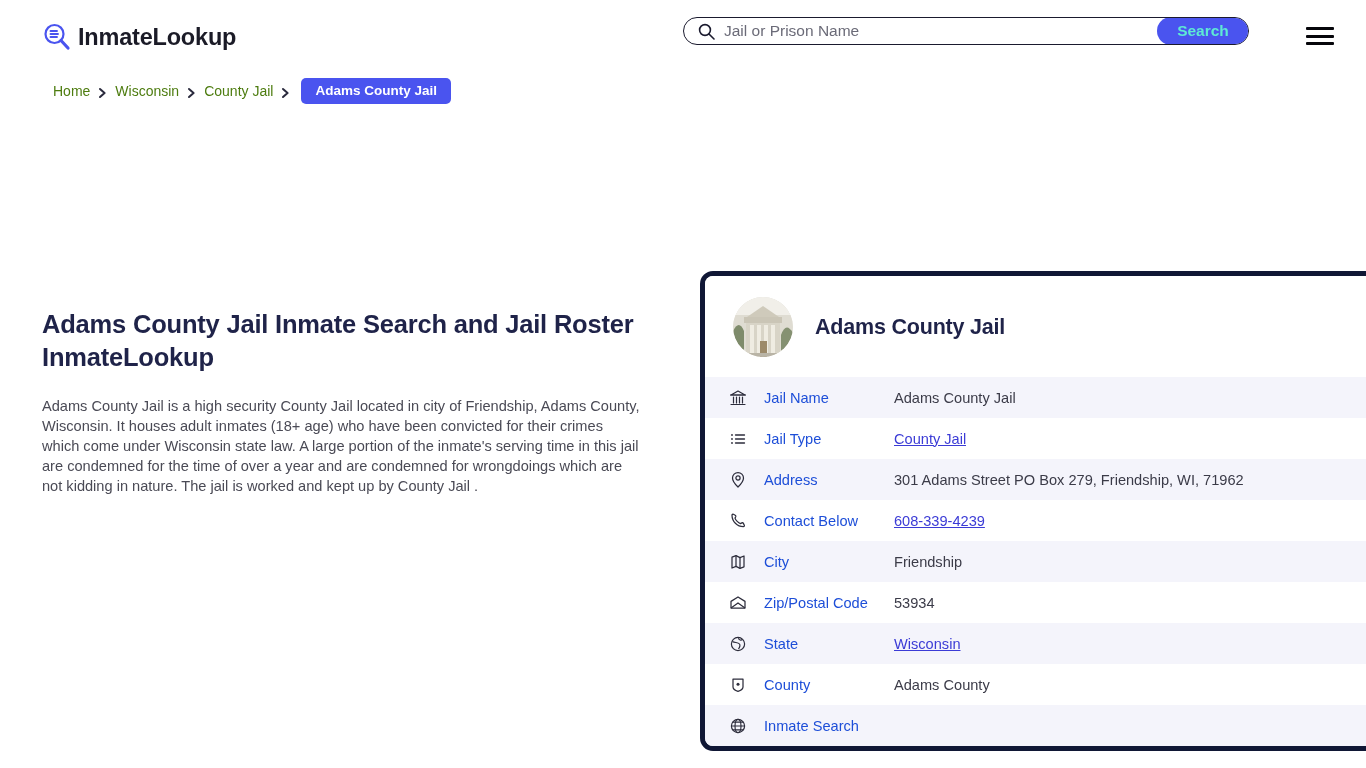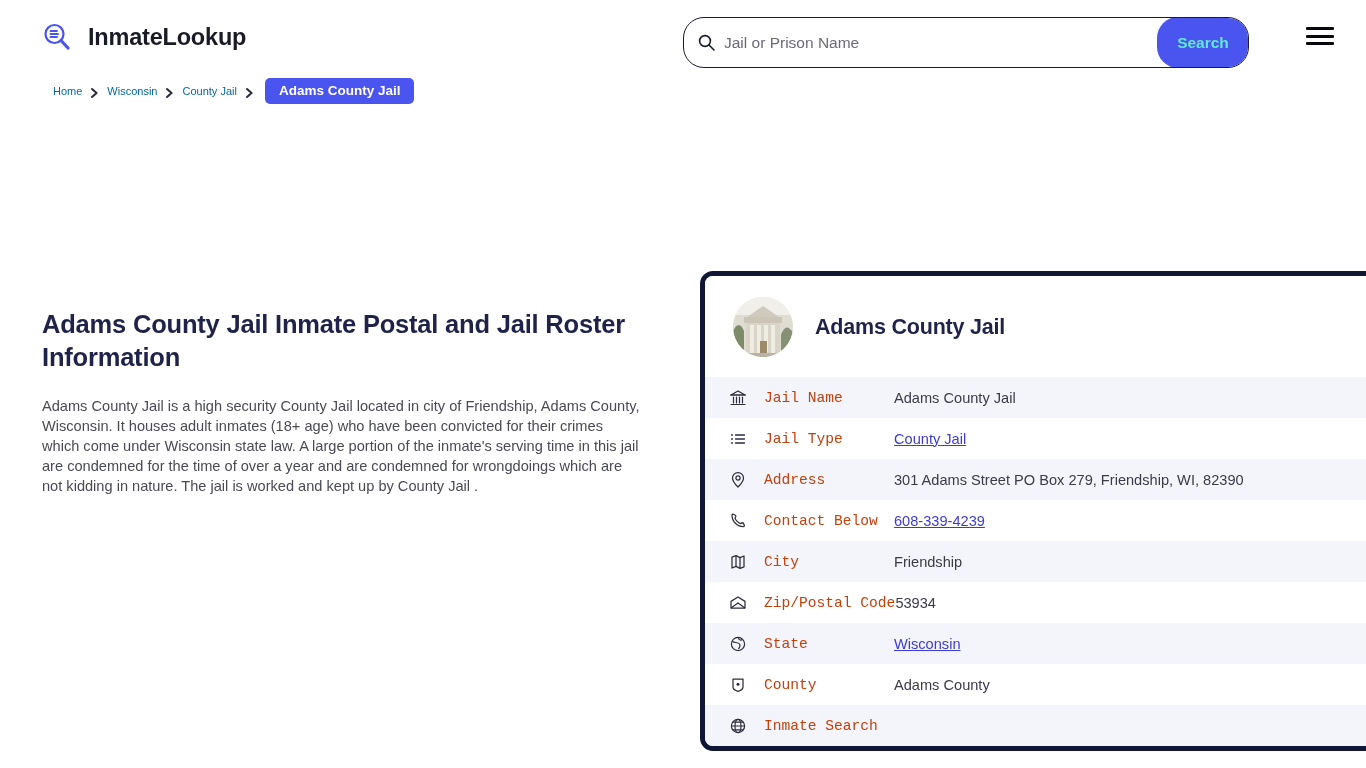--- a/index.html
+++ b/index.html
@@ -17,39 +17,39 @@
     position: relative;
     height: 74px;
     display: flex;
     align-items: center;
     background: #ffffff;
   }
 
   .brand {
     display: flex;
     align-items: center;
-    gap: 16px;
+    gap: 6px;
     margin-left: 42px;
     text-decoration: none;
   }
   .brand-icon { width: 30px; height: 30px; display: block; flex: 0 0 auto; }
   .brand-name {
     font-size: 23.5px;
     font-weight: 700;
     color: #1b1b27;
     letter-spacing: -0.2px;
     white-space: nowrap;
   }
 
   .search-wrap {
     position: absolute;
     left: 683px;
     top: 17px;
     width: 566px;
-    height: 51px;
+    height: 28px;
     display: flex;
     align-items: stretch;
     background: #ffffff;
     border: 1.6px solid #1a1a2e;
     border-radius: 21px;
     overflow: hidden;
   }
   .search-field {
     flex: 1 1 auto;
     display: flex;
@@ -107,22 +107,22 @@
 
   
   .crumbs {
     display: flex;
     align-items: center;
     gap: 8px;
     margin: 4px 0 0 53px;
     height: 26px;
   }
   .crumb {
-    font-size: 11px;
-    color: #0369a1;
+    font-size: 14px;
+    color: #4d7c0f;
     text-decoration: none;
     white-space: nowrap;
   }
   .crumb-sep {
     width: 9px; height: 12px;
     flex: 0 0 auto;
     display: block;
   }
   .crumb-active {
     background: #4a54ef;
@@ -209,25 +209,24 @@
 
   .row-icon {
     width: 18px; height: 18px;
     flex: 0 0 auto;
     display: block;
     margin-right: 17px;
     color: #2d2d3c;
   }
   .row-label {
     font-size: 14.6px;
-    color: #c2410c;
+    color: #1d4ed8;
     flex: 0 0 auto;
     min-width: 130px;
     white-space: nowrap;
-    font-family: Liberation Mono, monospace;
   }
   .row-value {
     font-size: 14.6px;
     color: #3b3b48;
     white-space: nowrap;
     overflow: hidden;
   }
   .row-value a {
     color: #3b3bd6;
     text-decoration: underline;
@@ -289,21 +288,21 @@
     <svg viewBox="0 0 9 12" width="9" height="12">
         <path d="M2 2 L6.6 6 L2 10" fill="none" stroke="#2a2a3d" stroke-width="2" stroke-linecap="round" stroke-linejoin="round"></path>
       </svg>
   </span>
   <span class="crumb-active">Adams County Jail</span>
 </nav>
 
 <div class="main">
 
   <div class="article">
-    <h1 class="page-title">Adams County Jail Inmate Postal and Jail Roster Information</h1>
+    <h1 class="page-title">Adams County Jail Inmate Search and Jail Roster InmateLookup</h1>
     <p class="para">Adams County Jail is a high security County Jail located in city of Friendship, Adams County, Wisconsin. It houses adult inmates (18+ age) who have been convicted for their crimes which come under Wisconsin state law. A large portion of the inmate's serving time in this jail are condemned for the time of over a year and are condemned for wrongdoings which are not kidding in nature. The jail is worked and kept up by County Jail .</p>
   </div>
 
   <div class="info-card">
 
     <div class="card-head">
       <span class="card-avatar">
         <svg viewBox="0 0 60 60" width="60" height="60">
           <defs>
               <clipPath id="avclip">
@@ -365,21 +364,21 @@
       </div>
 
       <div class="row alt">
         <span class="row-icon">
           <svg viewBox="0 0 18 18" width="18" height="18" fill="none" stroke="#2d2d3c" stroke-width="1.25" stroke-linejoin="round">
             <path d="M9 16 C9 16 14.5 10.8 14.5 7 A5.5 5.5 0 0 0 3.5 7 C3.5 10.8 9 16 9 16 Z"></path>
             <circle cx="9" cy="7" r="2.1"></circle>
           </svg>
         </span>
         <span class="row-label">Address</span>
-        <span class="row-value">301 Adams Street PO Box 279, Friendship, WI, 82390</span>
+        <span class="row-value">301 Adams Street PO Box 279, Friendship, WI, 71962</span>
       </div>
 
       <div class="row">
         <span class="row-icon">
           <svg viewBox="0 0 18 18" width="18" height="18" fill="none" stroke="#2d2d3c" stroke-width="1.25" stroke-linecap="round" stroke-linejoin="round">
             <path d="M3 3.2 C3 2.4 3.8 2 4.4 2.3 L6.2 3.2 C6.8 3.5 7 4.2 6.7 4.8 L6 6.1 C6.6 8.2 9.4 11 11.5 11.6 L12.8 10.9 C13.4 10.6 14.1 10.8 14.4 11.4 L15.3 13.2 C15.6 13.8 15.2 14.6 14.4 14.6 C8.2 14.6 3 9.4 3 3.2 Z"></path>
           </svg>
         </span>
         <span class="row-label">Contact Below</span>
         <span class="row-value"><a href="#">608-339-4239</a></span>

